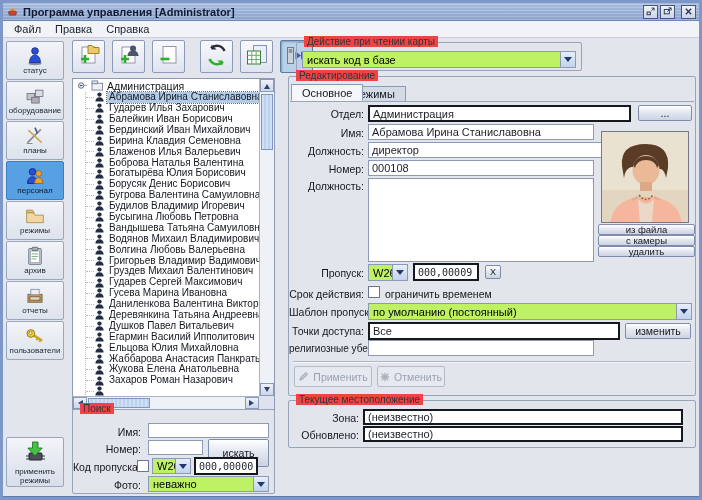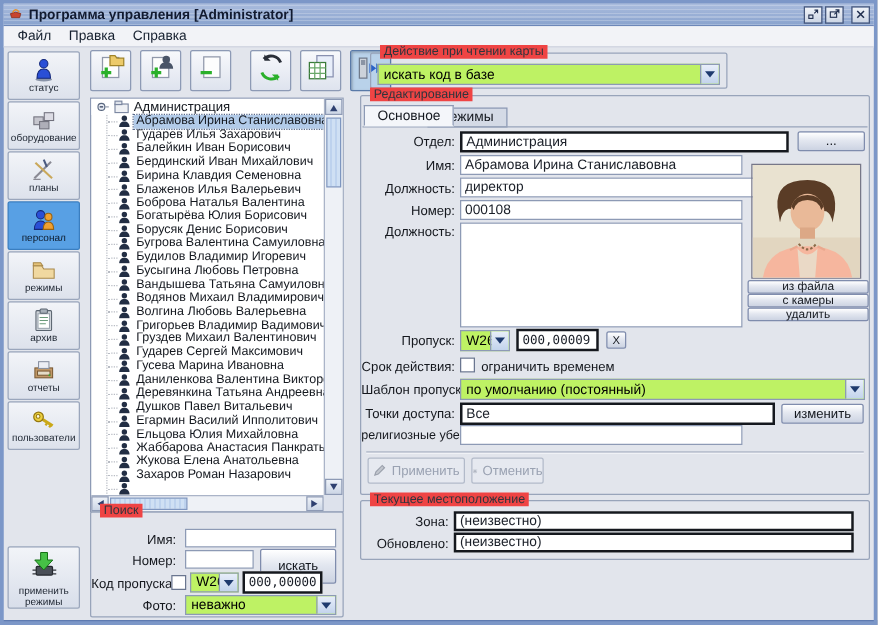--- a/index.html
+++ b/index.html
@@ -668,21 +668,21 @@
     <input class="fld" style="left: 79px; top: 263px; width: 226px; height: 16px;" value="">
 
     <span class="sep" style="left:4px;right:4px;top:284px"></span>
 
     <button class="btn disabled" style="left:5px;top:289px;width:78px;height:21px;gap:4px">
       <svg width="11" height="11" viewBox="0 0 12 12">
           <path d="M2 10l1-3 5.5-5.5 2 2L5 9z" fill="#c2c6ce" stroke="#9aa0ac"></path>
         </svg>
       <span>Применить</span>
     </button>
-    <button class="btn disabled" style="left:88px;top:289px;width:58px;height:21px;gap:4px">
+    <button class="btn disabled" style="left:88px;top:289px;width:68px;height:21px;gap:4px">
       <svg width="10" height="10" viewBox="0 0 12 12">
           <path d="M2 2l8 8M10 2l-8 8M6 1v10M1 6h10" stroke="#aab0bc" stroke-width="1.6"></path>
         </svg>
       <span>Отменить</span>
     </button>
   </div>
 
   <div class="grpbox" style="left:288px;top:400px;width:408px;height:48px">
     <span class="grplabel">Текущее местоположение</span>
     <span class="lbl" style="left:0;width:70px;top:11px">Зона:</span>

